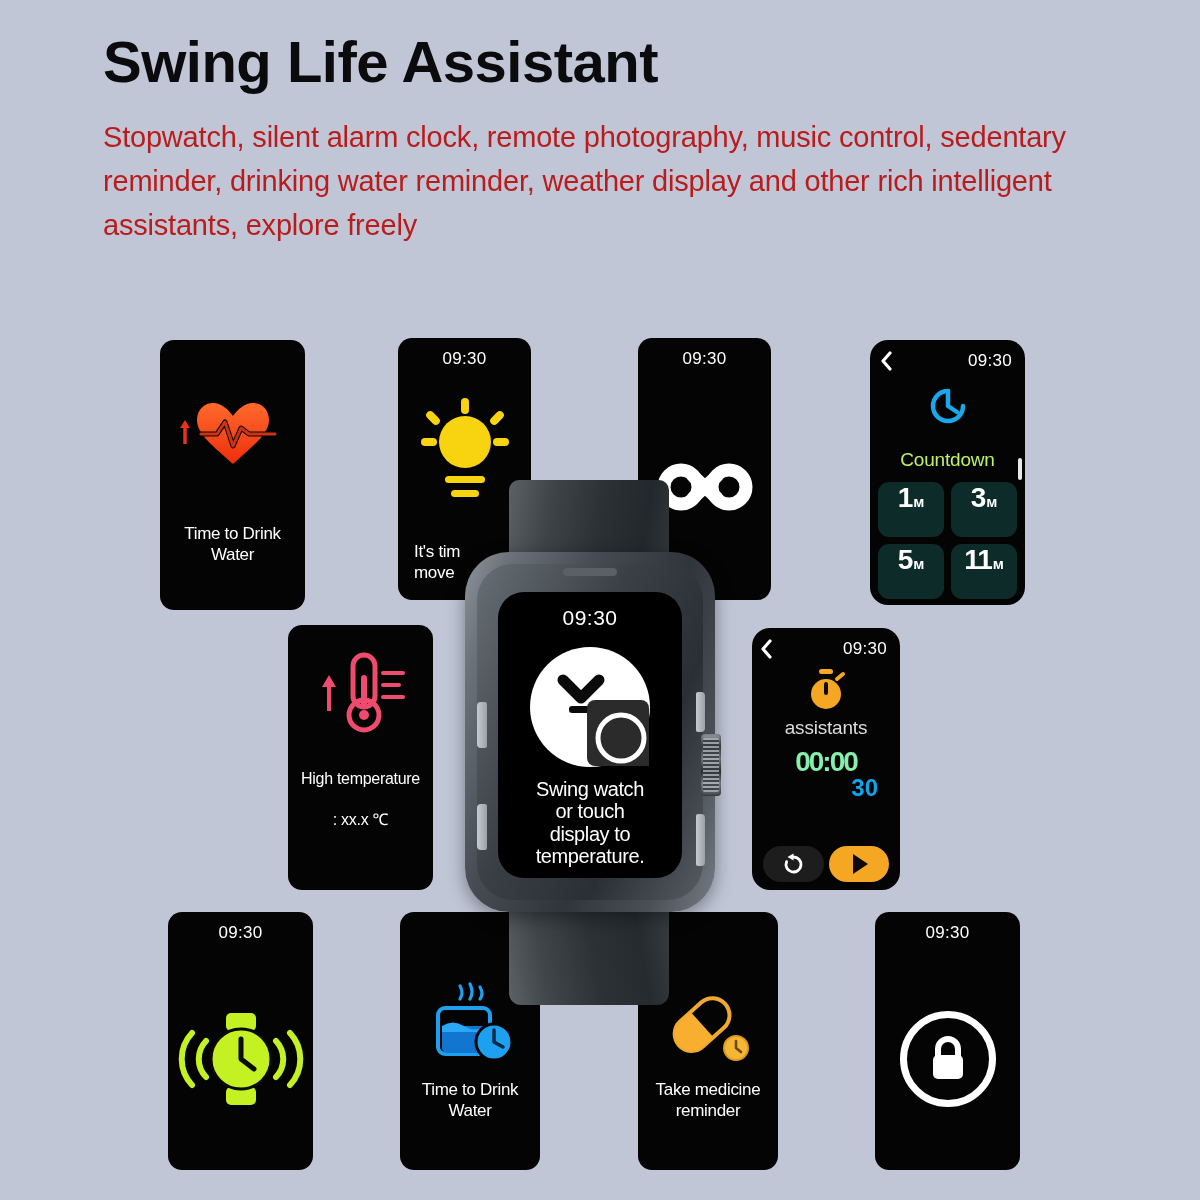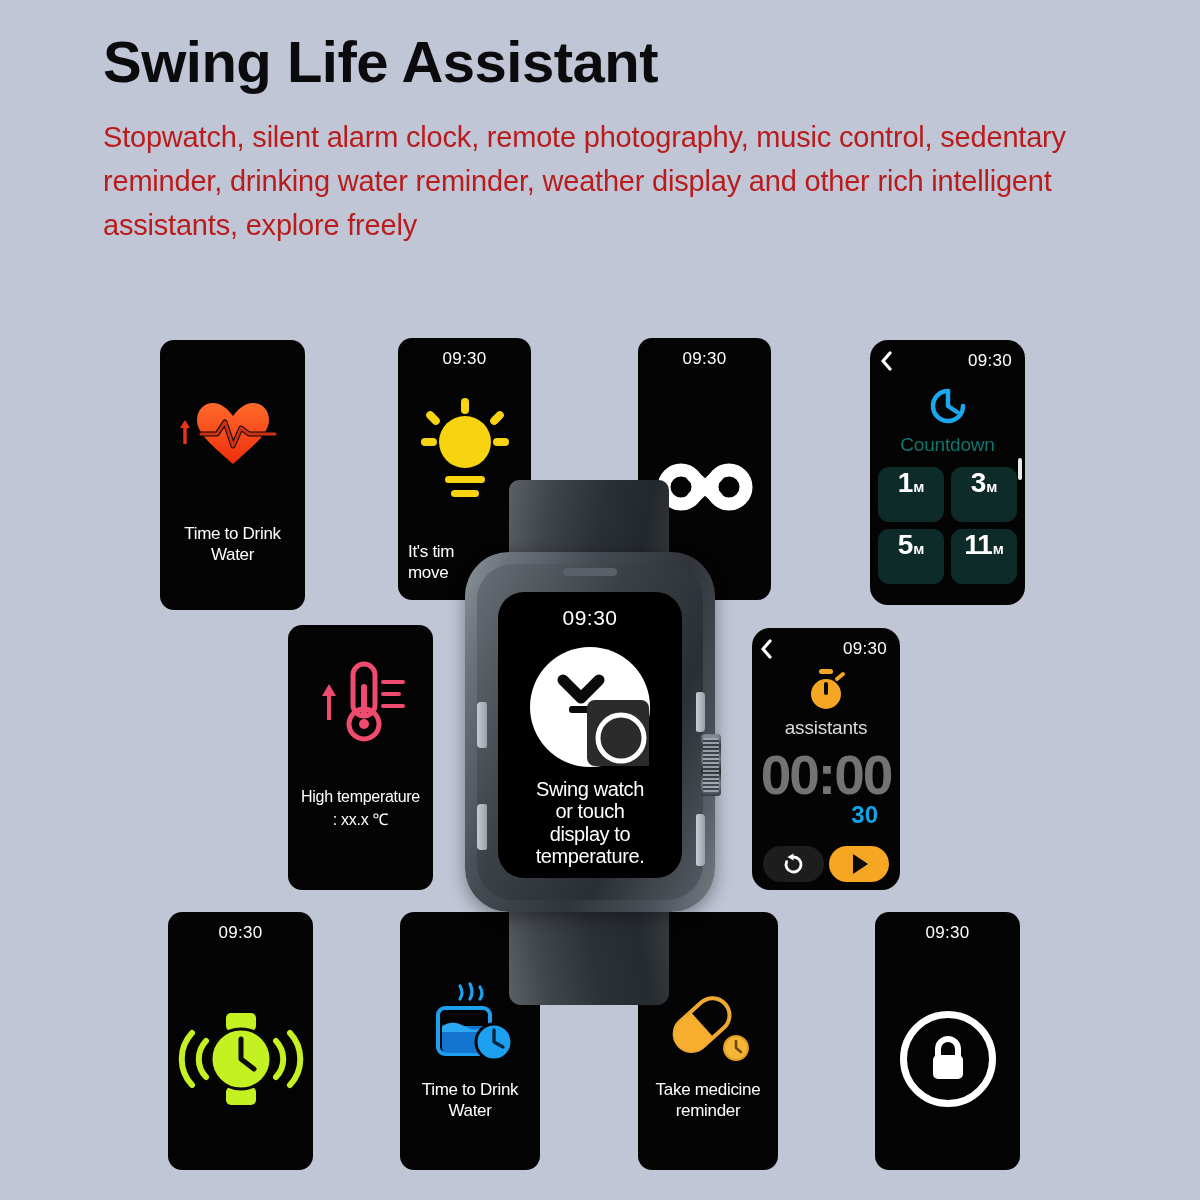--- a/index.html
+++ b/index.html
@@ -58,42 +58,42 @@
   #scr-alarm     { left:168px; top:912px; width:145px; height:258px; }
   #scr-drink-bot { left:400px; top:912px; width:140px; height:258px; }
   #scr-medicine  { left:638px; top:912px; width:140px; height:258px; }
   #scr-lock      { left:875px; top:912px; width:145px; height:258px; }
 
   
   .infinity-wrap { width:108px; height:62px; }
 
   
   .cd-title {
-    font-size:19px; color:#0f766e; letter-spacing:-0.2px; margin-top:2px;
+    font-size:19px; color:#bef264; letter-spacing:-0.2px; margin-top:17px;
   }
   .cd-grid {
     margin-top:11px; width:100%; padding:0 8px;
     display:grid; grid-template-columns:1fr 1fr; gap:7px;
   }
   .cd-btn {
     background:#0d2b29; border-radius:11px; height:55px;
     display:flex; align-items:baseline; justify-content:center;
     color:#fff;
   }
   .cd-btn .num { font-size:28px; font-weight:600; letter-spacing:-1px; }
   .cd-btn .unit { font-size:15px; font-weight:600; margin-left:1px; }
   .cd-scroll {
     position:absolute; right:3px; top:118px; width:4px; height:22px;
     background:#e8e8e8; border-radius:2px;
   }
 
   
   .sw-label { font-size:19px; color:#dcdcdc; margin-top:1px; letter-spacing:-0.2px; }
   .sw-time {
-    font-size:55px; color:#737373; font-weight:600;
+    font-size:28px; color:#86efac; font-weight:600;
     letter-spacing:-2px; margin-top:9px; line-height:1;
   }
   .sw-cs {
     font-size:24px; color:#0ea5e9; font-weight:700;
     align-self:flex-end; margin-right:22px; margin-top:-2px;
   }
   .sw-controls {
     margin-top:12px; width:100%; padding:0 11px;
     display:flex; gap:5px; margin-bottom:8px;
   }
@@ -106,21 +106,21 @@
     display:flex; align-items:center; justify-content:center;
   }
   .play-tri {
     width:0; height:0; border-left:15px solid #0a0a0a;
     border-top:10px solid transparent; border-bottom:10px solid transparent;
     margin-left:3px;
   }
 
   
   .temp-cap { font-size:16px; margin-top:8px; }
-  .temp-cap .l2 { margin-top:2px; }
+  .temp-cap .l2 { margin-top:20px; }
 
   
   .lock-circle {
     width:96px; height:96px; border-radius:50%;
     border:7px solid #fff; display:flex; align-items:center; justify-content:center;
   }
 
   
   .watch { position:absolute; left:447px; top:480px; width:290px; height:520px; z-index:30; }
 
@@ -240,21 +240,21 @@
         <rect x="48" y="2" width="8" height="16" rx="4" fill="#f7d40f"></rect>
         <rect x="8" y="42" width="16" height="8" rx="4" fill="#f7d40f"></rect>
         <rect x="80" y="42" width="16" height="8" rx="4" fill="#f7d40f"></rect>
         <rect x="16" y="14" width="8" height="16" rx="4" fill="#f7d40f" transform="rotate(-45 20 22)"></rect>
         <rect x="80" y="14" width="8" height="16" rx="4" fill="#f7d40f" transform="rotate(45 84 22)"></rect>
         <rect x="32" y="80" width="40" height="7" rx="3.5" fill="#f7d40f"></rect>
         <rect x="38" y="94" width="28" height="7" rx="3.5" fill="#f7d40f"></rect>
       </svg>
     </div>
   </div>
-  <div class="caption" style="font-size:17px; text-align:left; width:100%; padding-left:10px; margin-bottom:16px;">
+  <div class="caption" style="font-size:17px; text-align:left; width:100%; padding-left:16px; margin-bottom:16px;">
     <div>It's tim</div>
     <div>move </div>
   </div>
 </div>
 
 <div class="screen r3" id="scr-music">
   <div class="statusbar">
     <span class="clock">09:30</span>
   </div>
   <div class="scr-body">

